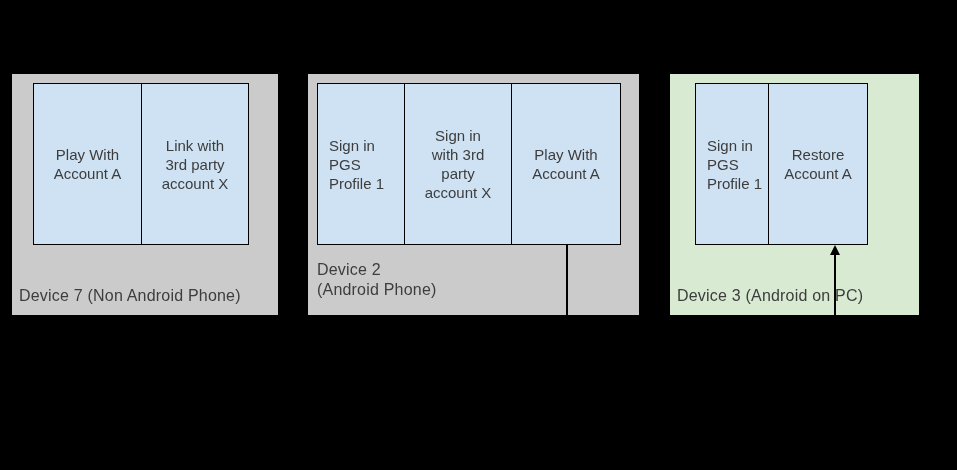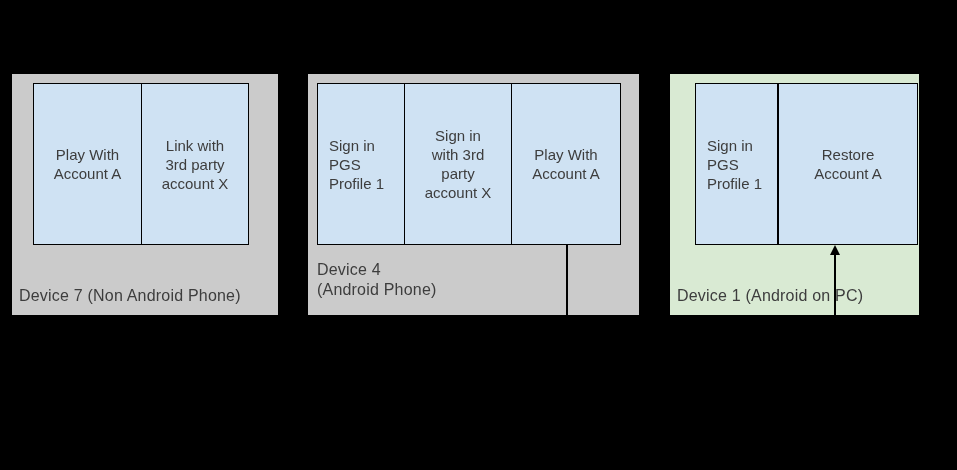--- a/index.html
+++ b/index.html
@@ -44,21 +44,21 @@
   .step.align-left   { justify-content: flex-start; text-align: left; padding-left: 11px; padding-right: 3px; }
 
   .d1-s1 { left: 21px;  width: 109px; }
   .d1-s2 { left: 129px; width: 108px; }
 
   .d2-s1 { left: 9px;   width: 88px;  }
   .d2-s2 { left: 96px;  width: 108px; }
   .d2-s3 { left: 203px; width: 110px; }
 
   .d3-s1 { left: 25px;  width: 83px;  }
-  .d3-s2 { left: 108px; width: 140px; }
+  .d3-s2 { left: 98px; width: 100px; }
 
   .device-label {
     position: absolute;
     color: #3d3d3d;
     font-size: 16px;
     line-height: 20px;
     letter-spacing: 0.2px;
     white-space: pre-line;
   }
   .label-bottom { left: 7px; bottom: 9px; }
@@ -109,28 +109,28 @@
     <div class="step align-left d2-s1">Sign in
 PGS
 Profile 1</div>
     <div class="step align-center d2-s2">Sign in
 with 3rd
 party
 account X</div>
     <div class="step align-center d2-s3">Play With
 Account A</div>
     <div class="connector-line"></div>
-    <div class="device-label label-mid">Device 4
+    <div class="device-label label-mid">Device 2
 (Android Phone)</div>
   </section>
 
   <section class="device device-3">
     <div class="step align-left d3-s1">Sign in
 PGS
 Profile 1</div>
     <div class="step align-center d3-s2">Restore
 Account A</div>
     <div class="arrowhead"></div>
     <div class="arrow-line"></div>
-    <div class="device-label label-bottom">Device 1 (Android on PC)</div>
+    <div class="device-label label-bottom">Device 3 (Android on PC)</div>
   </section>
 
 </div>
 
 </body></html>

